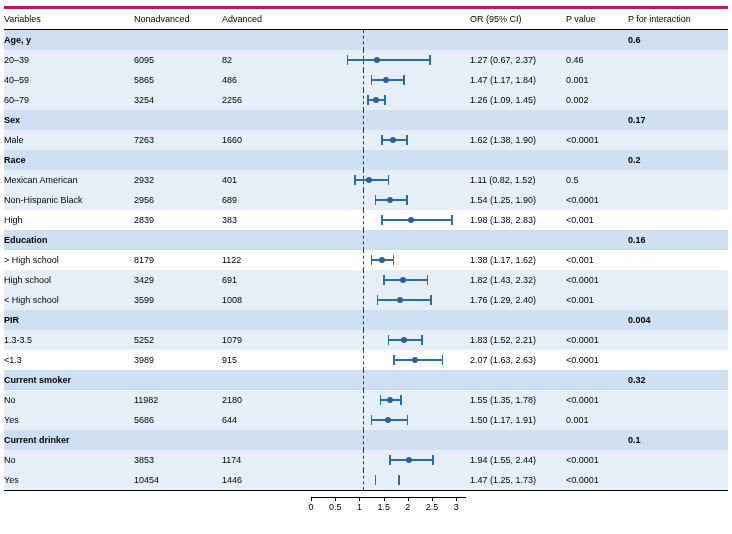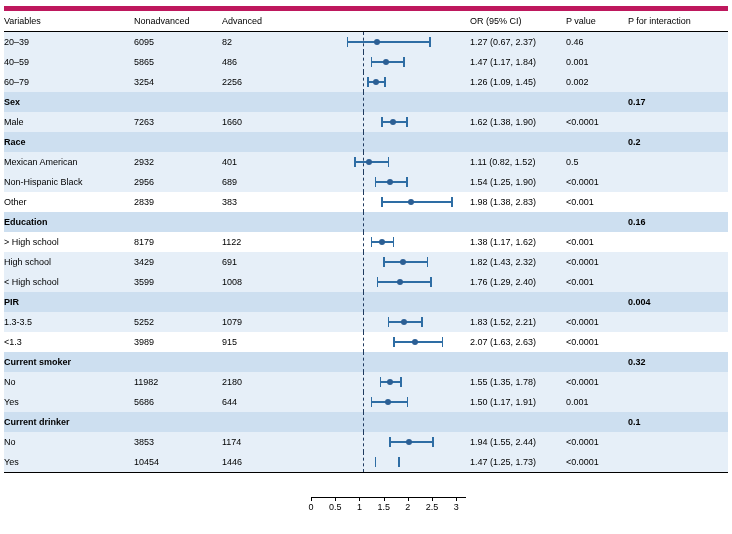--- a/index.html
+++ b/index.html
@@ -45,21 +45,21 @@
   .col-pint     { width: 100px; }
 
   thead th {
     font-weight: bold;
     text-align: left;
     padding-bottom: 4px;
     vertical-align: bottom;
     height: 18px;
   }
   .rule-top {
-    border-top: 5px solid #be185d;
+    border-top: 3px solid #be185d;
   }
   .rule-bottom {
     border-bottom: 1px solid #000000;
   }
   tr.group-row td {
     background: #cddff0;
     font-weight: bold;
   }
   tr.shade-row td {
     background: #e6eff8;
@@ -168,20 +168,33 @@
         <th class="cell-pad-left">Variables</th>
         <th>Nonadvanced</th>
         <th>Advanced</th>
         <th></th>
         <th>OR (95% CI)</th>
         <th>P value</th>
         <th>P for interaction</th>
       </tr>
     </thead>
     <tbody id="tbody">
+        <tr class="group-row">
+          <td class="cell-pad-left">Age, y</td>
+          <td></td>
+          <td></td>
+          <td class="plotcell">
+            <div class="plotwrap">
+              <div class="refline" style="left: 48.4375px;"></div>
+            </div>
+          </td>
+          <td></td>
+          <td></td>
+          <td>0.6</td>
+        </tr>
         <tr class="shade-row">
           <td class="cell-indent">20–39</td>
           <td>6095</td>
           <td>82</td>
           <td class="plotcell">
             <div class="plotwrap">
               <div class="refline" style="left: 48.4375px;"></div>
               <div class="ci-line" style="left: 32.4531px; width: 82.3438px;"></div>
               <div class="ci-cap" style="left: 31.6531px;"></div>
               <div class="ci-cap" style="left: 113.997px;"></div>
@@ -297,21 +310,21 @@
               <div class="ci-cap" style="left: 59.7469px;"></div>
               <div class="ci-cap" style="left: 91.2312px;"></div>
               <div class="pt" style="left: 71.5938px;"></div>
             </div>
           </td>
           <td>1.54 (1.25, 1.90)</td>
           <td>&lt;0.0001</td>
           <td></td>
         </tr>
         <tr class="plain-row">
-          <td class="cell-indent">Other</td>
+          <td class="cell-indent">High</td>
           <td>2839</td>
           <td>383</td>
           <td class="plotcell">
             <div class="plotwrap">
               <div class="refline" style="left: 48.4375px;"></div>
               <div class="ci-line" style="left: 66.8438px; width: 70.2344px;"></div>
               <div class="ci-cap" style="left: 66.0438px;"></div>
               <div class="ci-cap" style="left: 136.278px;"></div>
               <div class="pt" style="left: 92.9062px;"></div>
             </div>

